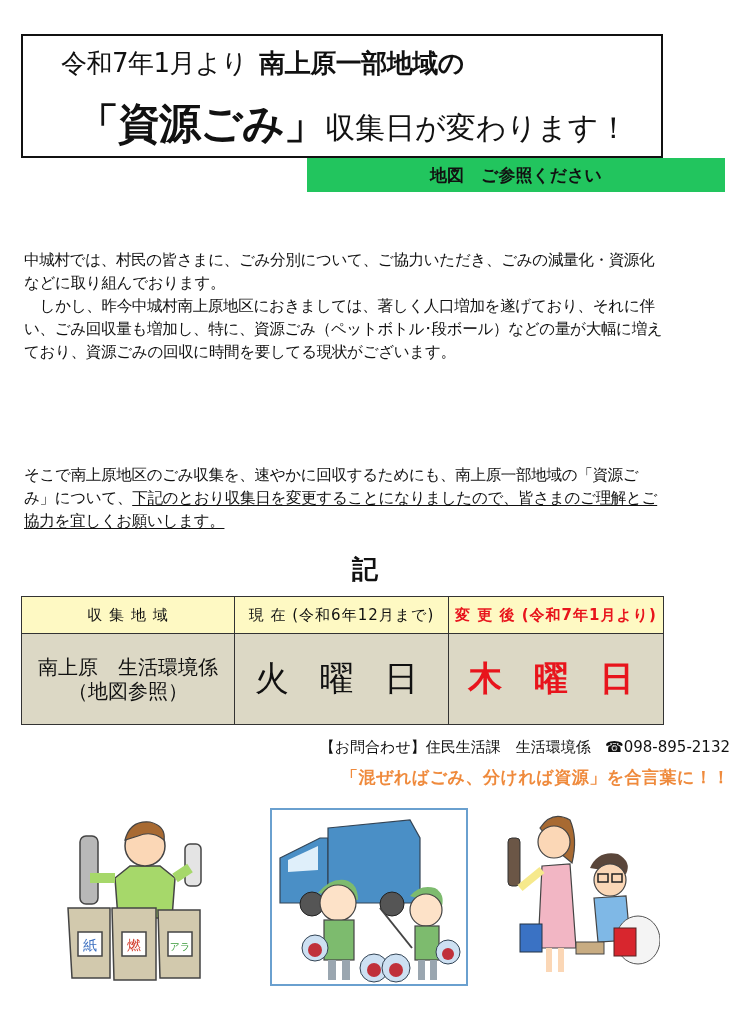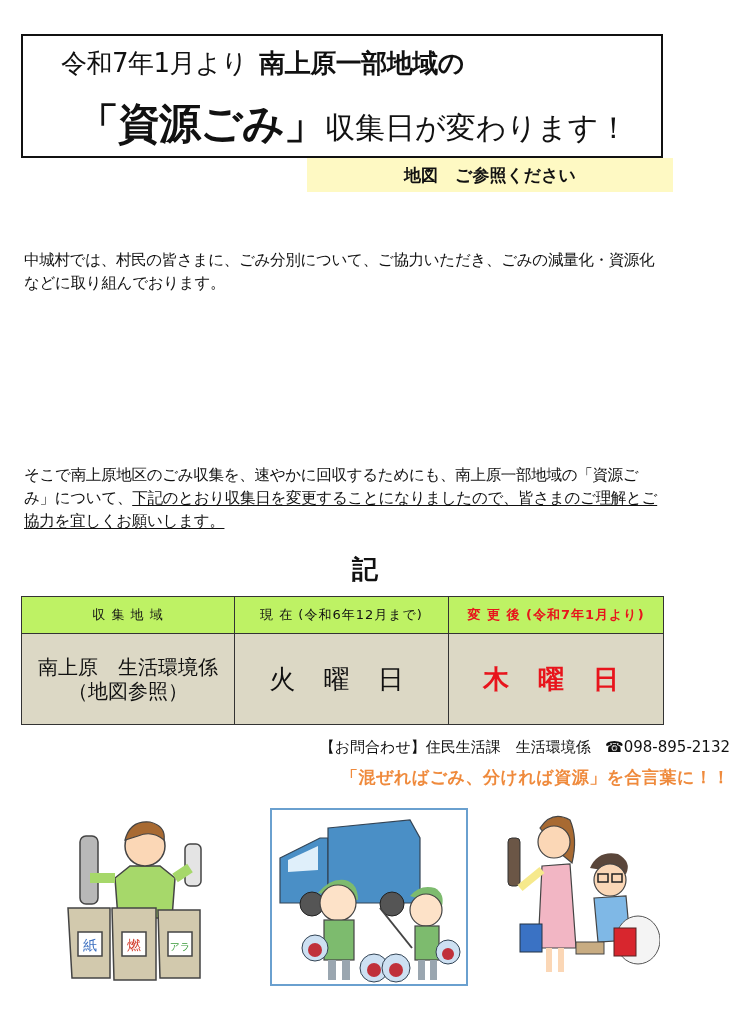--- a/index.html
+++ b/index.html
@@ -5,34 +5,34 @@
   html, body { margin: 0; padding: 0; background: #ffffff; }
   body { width: 730px; height: 1032px; position: relative; overflow: hidden;
          font-family: "DejaVu Sans", "Liberation Sans", sans-serif; color: #111; }
   .title-box { position: absolute; left: 21px; top: 34px; width: 642px; height: 124px;
                border: 2px solid #111; box-sizing: border-box; background: #fff; }
   .title-line1 { position: absolute; left: 10px; top: 10px; font-size: 26px; line-height: 34px; white-space: nowrap; letter-spacing: -0.5px; margin-left: 28px; }
   .title-line1 .bold { font-weight: bold; margin-left: 12px; }
   .title-line2 { position: absolute; left: 54px; top: 60px; white-space: nowrap; line-height: 56px; }
   .title-line2 .big { font-size: 42px; font-weight: bold; letter-spacing: -1px; }
   .title-line2 .rest { font-size: 30px; letter-spacing: 0px; }
-  .map-banner { position: absolute; left: 307px; top: 158px; width: 366px; height: 34px;
-                background: #fef9c3; text-align: center; line-height: 34px; font-size: 17px; font-weight: bold; }
+  .map-banner { position: absolute; left: 307px; top: 158px; width: 418px; height: 34px;
+                background: #22c55e; text-align: center; line-height: 34px; font-size: 17px; font-weight: bold; }
   .para { position: absolute; left: 24px; width: 640px; font-size: 15.6px; line-height: 23px; letter-spacing: -0.4px; margin-top: 37px; }
   .para p { margin: 0; }
   .indent { text-indent: 1em; }
   .ul { text-decoration: underline; text-underline-offset: 2px; }
   .ki { position: absolute; left: 0; width: 730px; top: 552px; text-align: center; font-size: 26px; font-weight: bold; }
   table.sched { position: absolute; left: 21px; top: 596px; width: 642px; border-collapse: collapse; table-layout: fixed; }
   table.sched td { border: 1.5px solid #333; text-align: center; vertical-align: middle; }
-  table.sched tr.head td { height: 34px; background: #bef264; font-size: 13px; letter-spacing: 1px; }
+  table.sched tr.head td { height: 34px; background: #fef9c3; font-size: 15px; letter-spacing: 1px; }
   table.sched tr.body td { height: 88px; background: #dcd8c5; }
   .red { color: #e8141c; }
   .area-cell { font-size: 20px; line-height: 24px; }
-  .day-cell { font-size: 26px; letter-spacing: 10px; }
+  .day-cell { font-size: 34px; letter-spacing: 10px; }
   .day-red { font-weight: bold; }
   .contact { position: absolute; left: 0; width: 730px; top: 738px; text-align: right; font-size: 15px; }
   .slogan { position: absolute; left: 0; width: 730px; top: 766px; text-align: right; font-size: 17px; color: #ef8a3c; font-weight: bold; letter-spacing: 0.5px; }
   .illus { position: absolute; top: 808px; }
   .illus svg { display: block; }
 </style>
 </head>
 <body>
 
 <div class="title-box">
@@ -41,20 +41,21 @@
   </div>
   <div class="title-line2">
     <span class="big">「資源ごみ」</span><span class="rest">収集日が変わります！</span>
   </div>
 </div>
 
 <div class="map-banner">地図　ご参照ください</div>
 
 <div class="para" style="top:212px;">
   <p>中城村では、村民の皆さまに、ごみ分別について、ご協力いただき、ごみの減量化・資源化などに取り組んでおります。</p>
+  <p class="indent">しかし、昨今中城村南上原地区におきましては、著しく人口増加を遂げており、それに伴い、ごみ回収量も増加し、特に、資源ごみ（ペットボトル･段ボール）などの量が大幅に増えており、資源ごみの回収に時間を要してる現状がございます。</p>
 </div>
 
 <div class="para" style="top:427px;">
   <p><span>そこで南上原地区のごみ収集を、速やかに回収するためにも、南上原一部地域の「資源ごみ」について、</span><span class="ul">下記のとおり収集日を変更することになりましたので、皆さまのご理解とご協力を宜しくお願いします。</span></p>
 </div>
 
 <div class="ki">記</div>
 
 <table class="sched">
   <colgroup>

